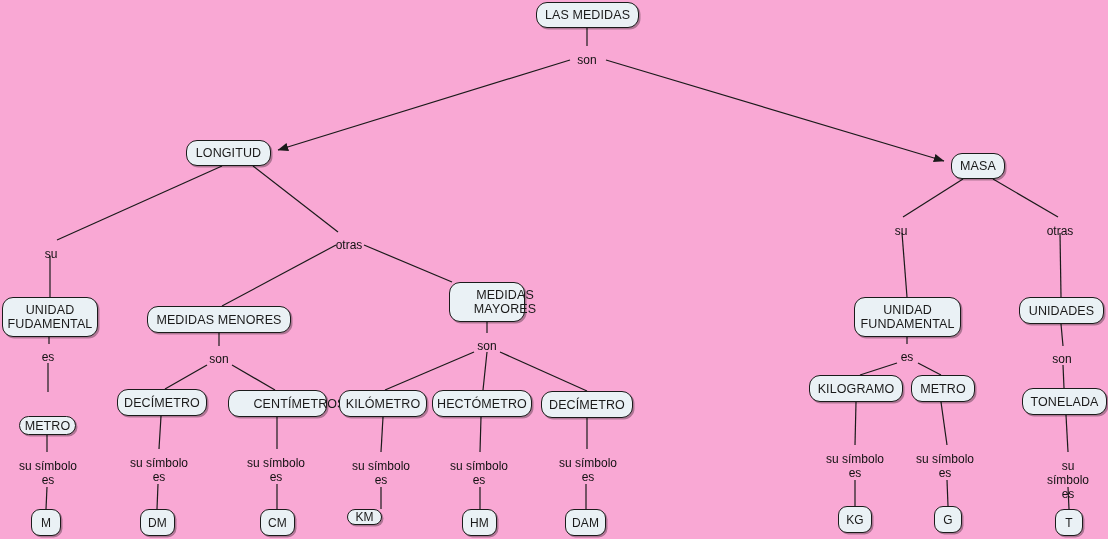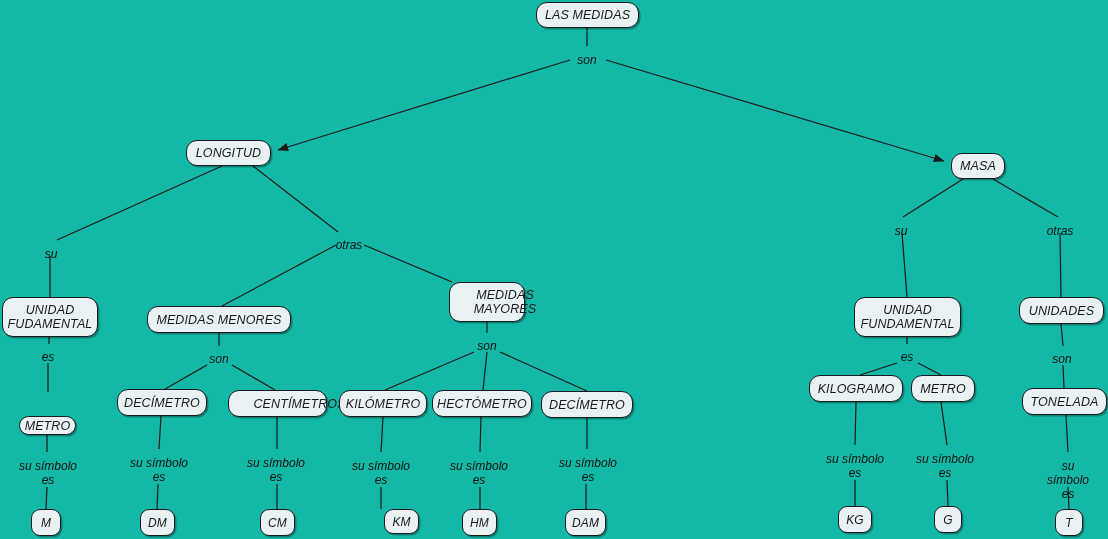--- a/index.html
+++ b/index.html
@@ -4,24 +4,23 @@
 <style>
   html, body {
     margin: 0;
     padding: 0;
     background: #ffffff;
   }
   #canvas {
     position: relative;
     width: 1108px;
     height: 539px;
-    background: #14b8a6;
+    background: #f9a8d4;
     font-family: "Liberation Sans", sans-serif;
     overflow: hidden;
-    font-style: italic;
   }
   #edges {
     position: absolute;
     left: 0;
     top: 0;
     width: 1108px;
     height: 539px;
     pointer-events: none;
   }
   .node {
@@ -130,21 +129,21 @@
       <div class="node" style="left: 228px; top: 390px; width: 99px; height: 27px; padding-left: 44px;">CENTÍMETROS</div>
       <div class="node" style="left: 339px; top: 390px; width: 88px; height: 27px;">KILÓMETRO</div>
       <div class="node" style="left: 432px; top: 390px; width: 100px; height: 27px;">HECTÓMETRO</div>
       <div class="node" style="left: 541px; top: 391px; width: 92px; height: 27px;">DECÍMETRO</div>
       <div class="node" style="left: 809px; top: 375px; width: 94px; height: 27px;">KILOGRAMO</div>
       <div class="node" style="left: 911px; top: 375px; width: 64px; height: 27px;">METRO</div>
       <div class="node" style="left: 1022px; top: 388px; width: 85px; height: 27px;">TONELADA</div>
       <div class="node small" style="left: 31px; top: 509px; width: 30px; height: 27px;">M</div>
       <div class="node small" style="left: 140px; top: 509px; width: 35px; height: 27px;">DM</div>
       <div class="node small" style="left: 260px; top: 509px; width: 35px; height: 27px;">CM</div>
-      <div class="node small" style="left: 384px; top: 509px; width: 35px; height: 25px;">KM</div>
+      <div class="node small" style="left: 347px; top: 509px; width: 35px; height: 16px; border-radius: 12px;">KM</div>
       <div class="node small" style="left: 462px; top: 509px; width: 35px; height: 27px;">HM</div>
       <div class="node small" style="left: 565px; top: 509px; width: 41px; height: 27px;">DAM</div>
       <div class="node small" style="left: 838px; top: 506px; width: 34px; height: 27px;">KG</div>
       <div class="node small" style="left: 934px; top: 506px; width: 28px; height: 27px;">G</div>
       <div class="node small" style="left: 1055px; top: 509px; width: 28px; height: 27px;">T</div>
     </div>
   <div id="label-layer">
       <div class="linklabel" style="left: 587px; top: 53px;">son</div>
       <div class="linklabel" style="left: 51px; top: 247px;">su</div>
       <div class="linklabel" style="left: 349px; top: 238px;">otras</div>

